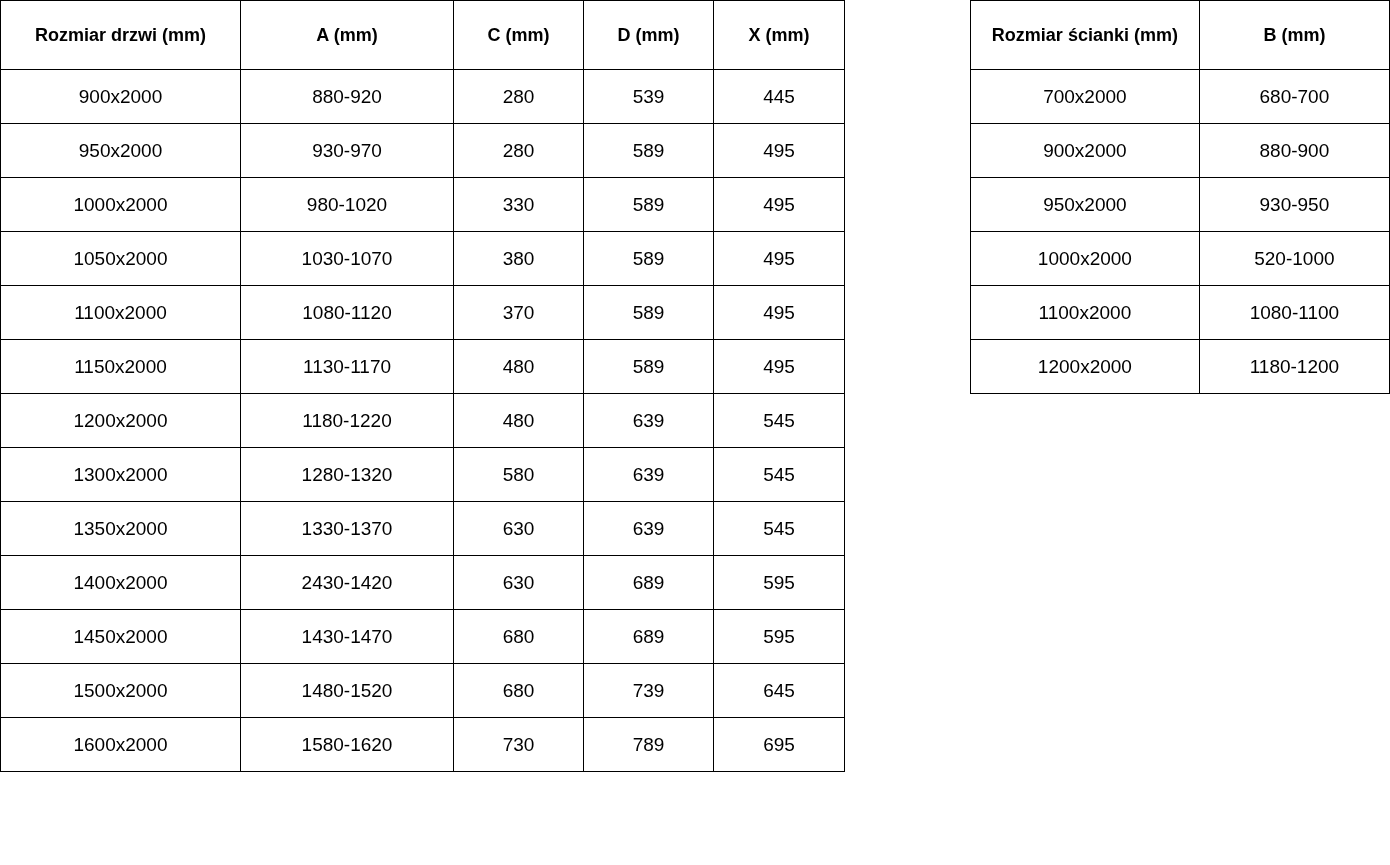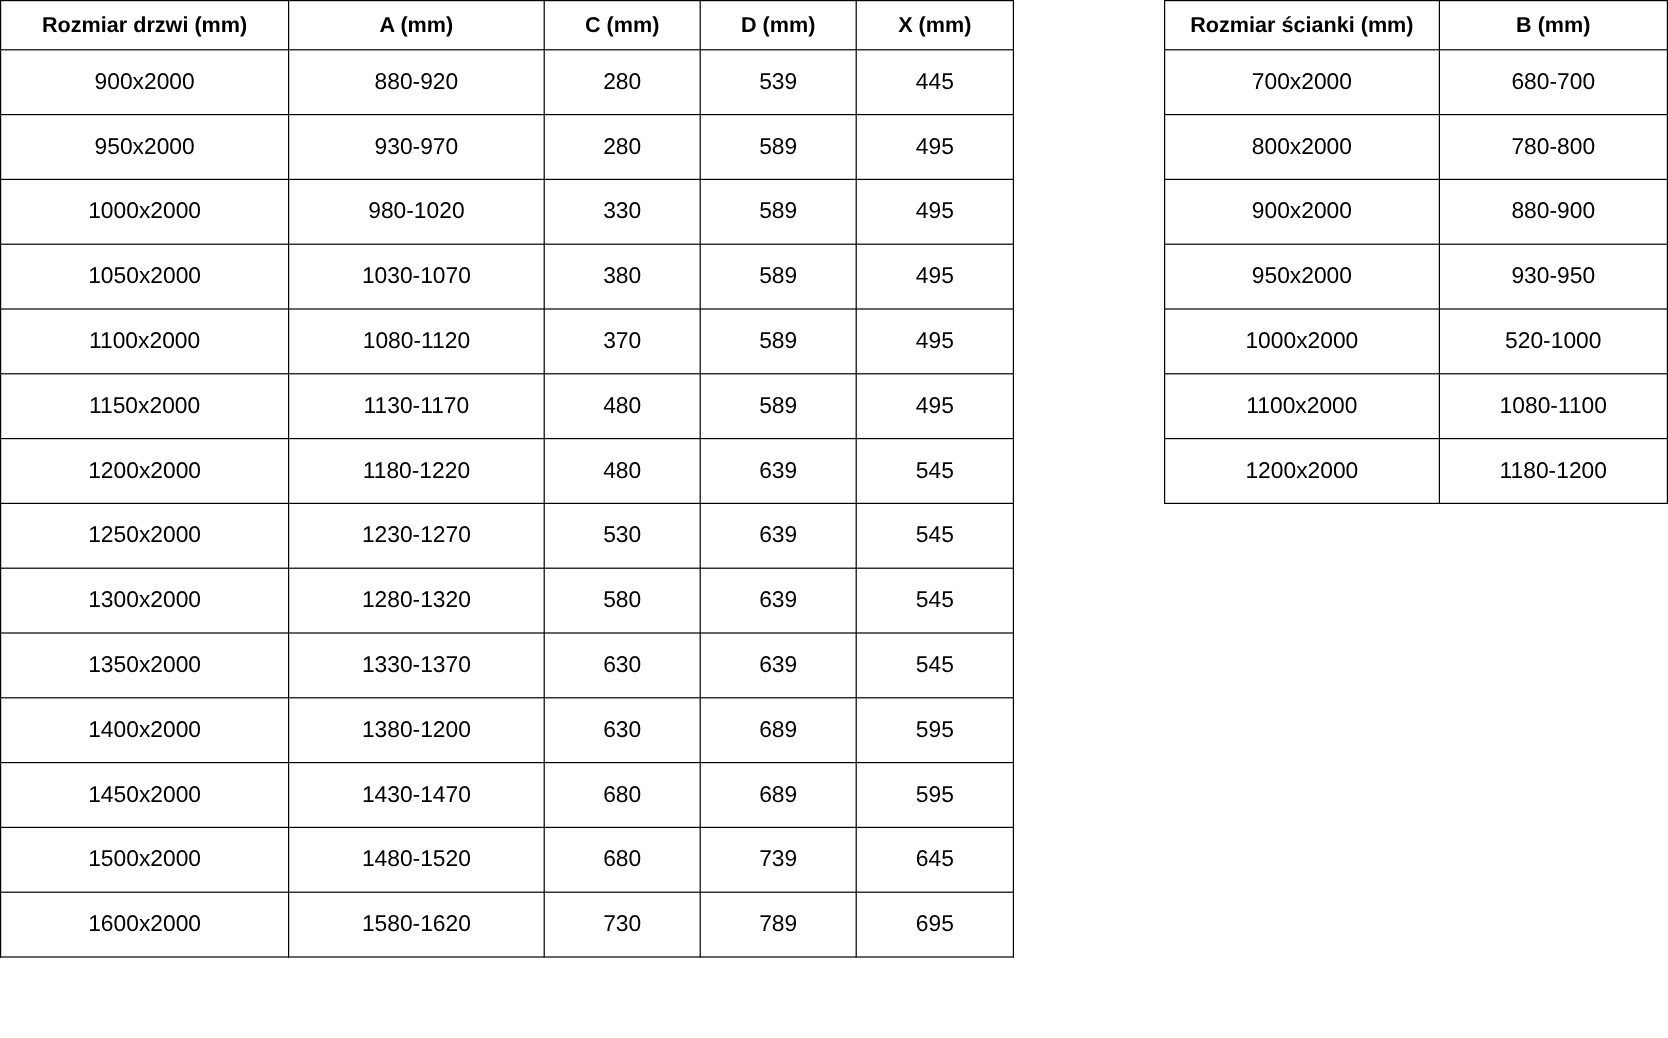--- a/index.html
+++ b/index.html
@@ -33,21 +33,21 @@
     font-size: 19px;
     font-weight: normal;
     padding: 0;
     height: 54px;
     box-sizing: border-box;
     white-space: nowrap;
   }
   table.grid th {
     font-weight: bold;
     font-size: 18px;
-    height: 41px;
+    height: 69px;
   }
 
   
   #doors-table { left: 0px; }
   #doors-table col.c-size  { width: 240px; }
   #doors-table col.c-a     { width: 213px; }
   #doors-table col.c-c     { width: 130px; }
   #doors-table col.c-d     { width: 130px; }
   #doors-table col.c-x     { width: 131px; }
 
@@ -122,43 +122,36 @@
         <td>495</td>
       </tr>
       <tr>
         <td>1200x2000</td>
         <td>1180-1220</td>
         <td>480</td>
         <td>639</td>
         <td>545</td>
       </tr>
       <tr>
-        <td>1250x2000</td>
-        <td>1230-1270</td>
-        <td>530</td>
-        <td>639</td>
-        <td>545</td>
-      </tr>
-      <tr>
         <td>1300x2000</td>
         <td>1280-1320</td>
         <td>580</td>
         <td>639</td>
         <td>545</td>
       </tr>
       <tr>
         <td>1350x2000</td>
         <td>1330-1370</td>
         <td>630</td>
         <td>639</td>
         <td>545</td>
       </tr>
       <tr>
         <td>1400x2000</td>
-        <td>1380-1200</td>
+        <td>2430-1420</td>
         <td>630</td>
         <td>689</td>
         <td>595</td>
       </tr>
       <tr>
         <td>1450x2000</td>
         <td>1430-1470</td>
         <td>680</td>
         <td>689</td>
         <td>595</td>
@@ -190,24 +183,20 @@
         <th>Rozmiar ścianki (mm)</th>
         <th>B (mm)</th>
       </tr>
     </thead>
     <tbody>
       <tr>
         <td>700x2000</td>
         <td>680-700</td>
       </tr>
       <tr>
-        <td>800x2000</td>
-        <td>780-800</td>
-      </tr>
-      <tr>
         <td>900x2000</td>
         <td>880-900</td>
       </tr>
       <tr>
         <td>950x2000</td>
         <td>930-950</td>
       </tr>
       <tr>
         <td>1000x2000</td>
         <td>520-1000</td>

